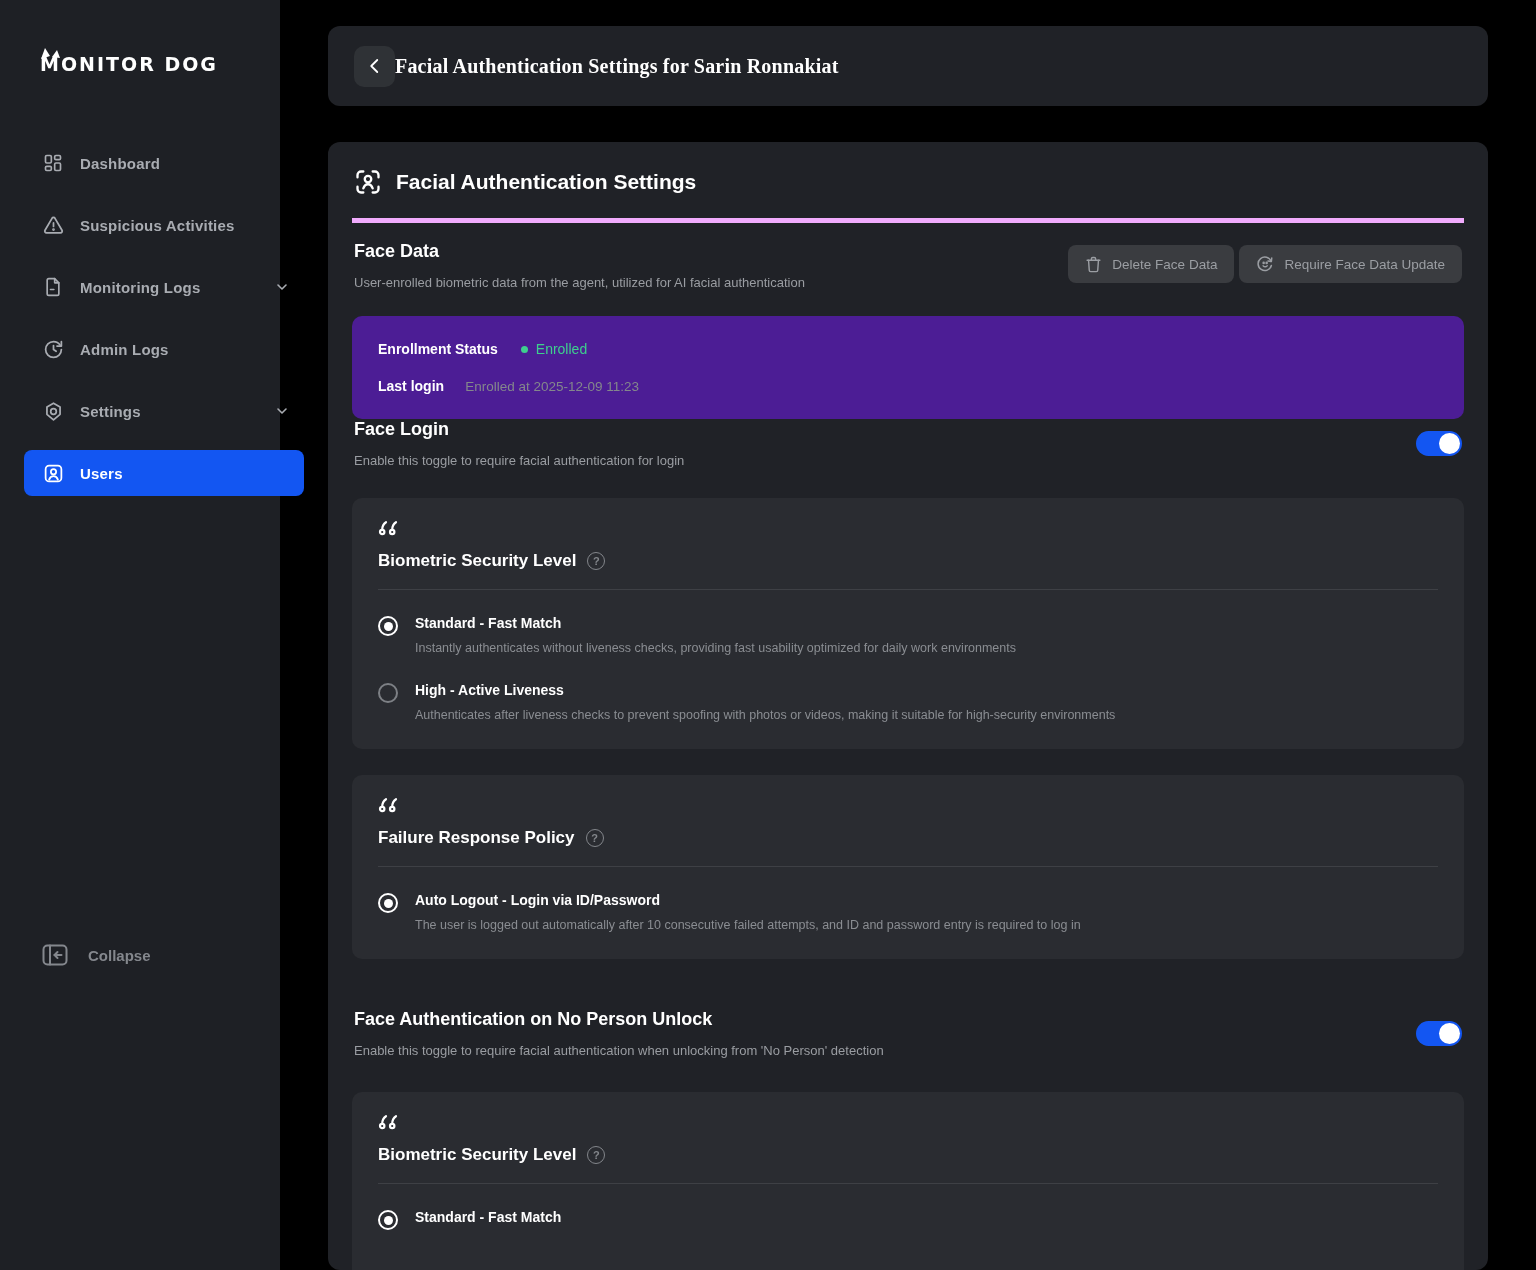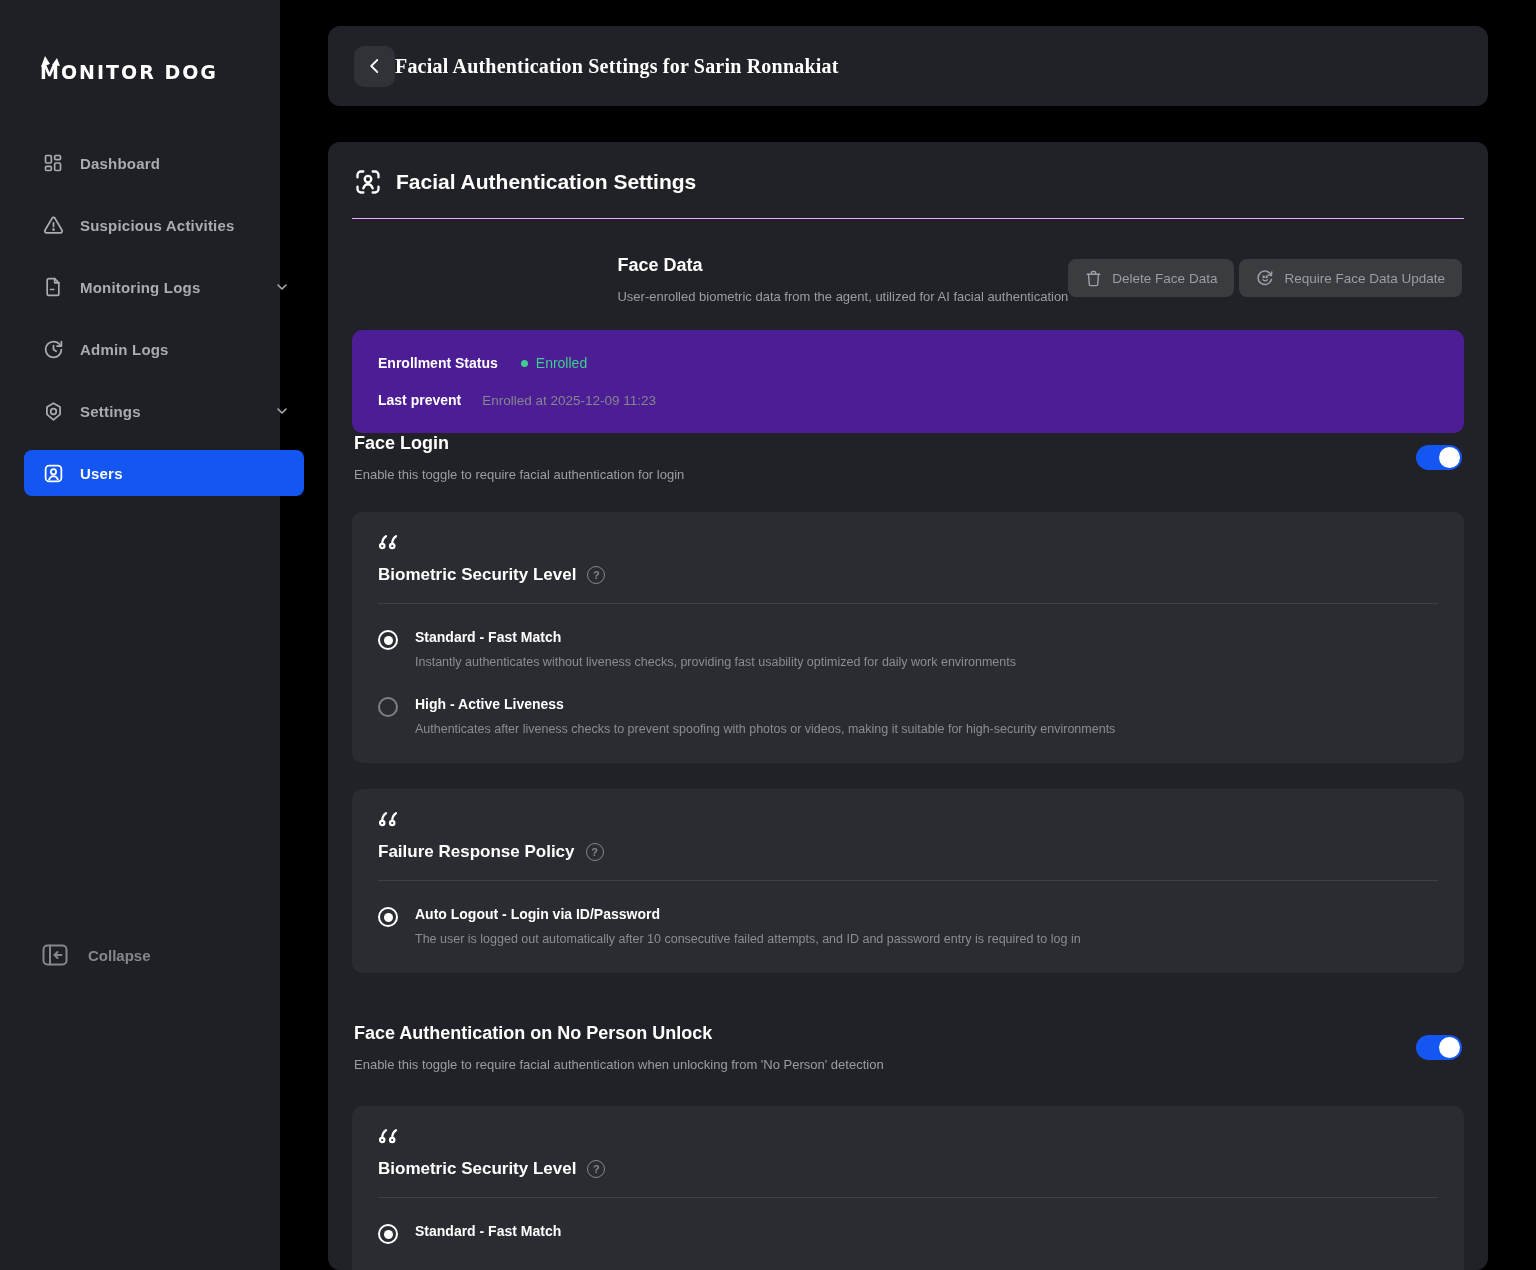--- a/index.html
+++ b/index.html
@@ -1,40 +1,40 @@
 <!DOCTYPE html>
 <html><head>
 <meta charset="utf-8">
 <style>
   * { margin:0; padding:0; box-sizing:border-box; }
   html,body { width:1536px; height:1270px; overflow:hidden; background:#000; font-family:"Liberation Sans","DejaVu Sans",sans-serif; }
   .app { position:relative; width:1536px; height:1270px; }
 
   
   .sidebar { position:absolute; left:0; top:0; width:280px; height:1270px; background:#1e2025; }
-  .logo { position:absolute; left:38px; top:54px;text-decoration:underline; }
+  .logo { position:absolute; left:38px; top:46px;text-decoration:underline; }
   .nav { position:absolute; left:0; top:140px; width:328px; }
   .nav-item { display:flex; align-items:center; height:46px; margin:0 24px 16px 24px; padding:0 14px 0 18px; border-radius:8px; color:#a9acb2; cursor:pointer; }
   .nav-item .nicon { width:22px; height:22px; display:flex; align-items:center; justify-content:center; margin-right:16px; flex:0 0 22px; }
   .nav-item .nlabel { font-size:15px; font-weight:700; letter-spacing:.2px; }
   .nav-item.active { background:#1356f2; color:#ffffff; }
   .nav-item .chev { margin-left:auto; display:flex; }
   .collapse-btn { position:absolute; left:42px; top:907px; display:flex; align-items:center; gap:20px; color:#84878d; cursor:pointer;margin-top:37px; }
   .collapse-btn .clabel { font-size:15px; font-weight:700; }
 
   
   .header-card { position:absolute; left:328px; top:26px; width:1160px; height:80px; background:#202227; border-radius:12px; display:flex; align-items:center; padding-left:26px; }
   .back-btn { width:41px; height:41px; border:none; background:#2f3236; border-radius:10px; display:flex; align-items:center; justify-content:center; cursor:pointer; }
   .header-card h1 { color:#fff; font-size:20px; font-weight:700; letter-spacing:.2px;font-family:Liberation Serif, serif; }
 
   .panel { position:absolute; left:328px; top:142px; width:1160px; height:1128px; background:#202227; border-radius:12px; padding:26px 24px 0 24px; overflow:hidden; }
-  .panel-head { display:flex; align-items:center; gap:14px; padding:0 2px 22px 2px; border-bottom:1px solid #f0abfc; }
+  .panel-head { display:flex; align-items:center; gap:14px; padding:0 2px 22px 2px; border-bottom:5px solid #f0abfc; }
   .panel-head h2 { color:#fff; font-size:21px; font-weight:700; }
 
-  .facedata-row { margin-top:36px; display:flex; justify-content:flex-end; align-items:flex-start; padding:0 2px; }
+  .facedata-row { margin-top:18px; display:flex; justify-content:space-between; align-items:flex-start; padding:0 2px; }
   .sec-title { color:#fff; font-size:18px; font-weight:700; }
   .sec-desc { margin-top:13px; color:#9a9da2; font-size:13px; }
   .btn-group { display:flex; gap:5px; margin-top:4px; }
   .gbtn { display:flex; align-items:center; gap:10px; height:38px; padding:0 17px; background:#3a3c40; border:none; border-radius:8px; color:#9b9ea3; font-size:13.5px; font-family:inherit; cursor:pointer; }
 
   .enroll-box { margin-top:26px; background:#4c1d95; border-radius:10px; padding:25px 26px; }
   .enroll-row { display:flex; align-items:center; }
   .enroll-row + .enroll-row { margin-top:21px; }
   .enroll-label { color:#fff; font-size:14px; font-weight:700; }
   .status-wrap { display:flex; align-items:center; gap:8px; margin-left:23px; }
@@ -228,21 +228,21 @@
 
     <div class="enroll-box">
       <div class="enroll-row">
         <span class="enroll-label">Enrollment Status</span>
         <span class="status-wrap">
           <span class="status-dot"></span>
           <span class="status-val">Enrolled</span>
         </span>
       </div>
       <div class="enroll-row">
-        <span class="enroll-label">Last prevent</span>
+        <span class="enroll-label">Last login</span>
         <span class="muted-val">Enrolled at 2025-12-09 11:23</span>
       </div>
     </div>
 
     <div class="toggle-row">
       <div>
         <h3 class="sec-title">Face Login</h3>
         <p class="sec-desc">Enable this toggle to require facial authentication for login</p>
       </div>
       <div class="toggle">

